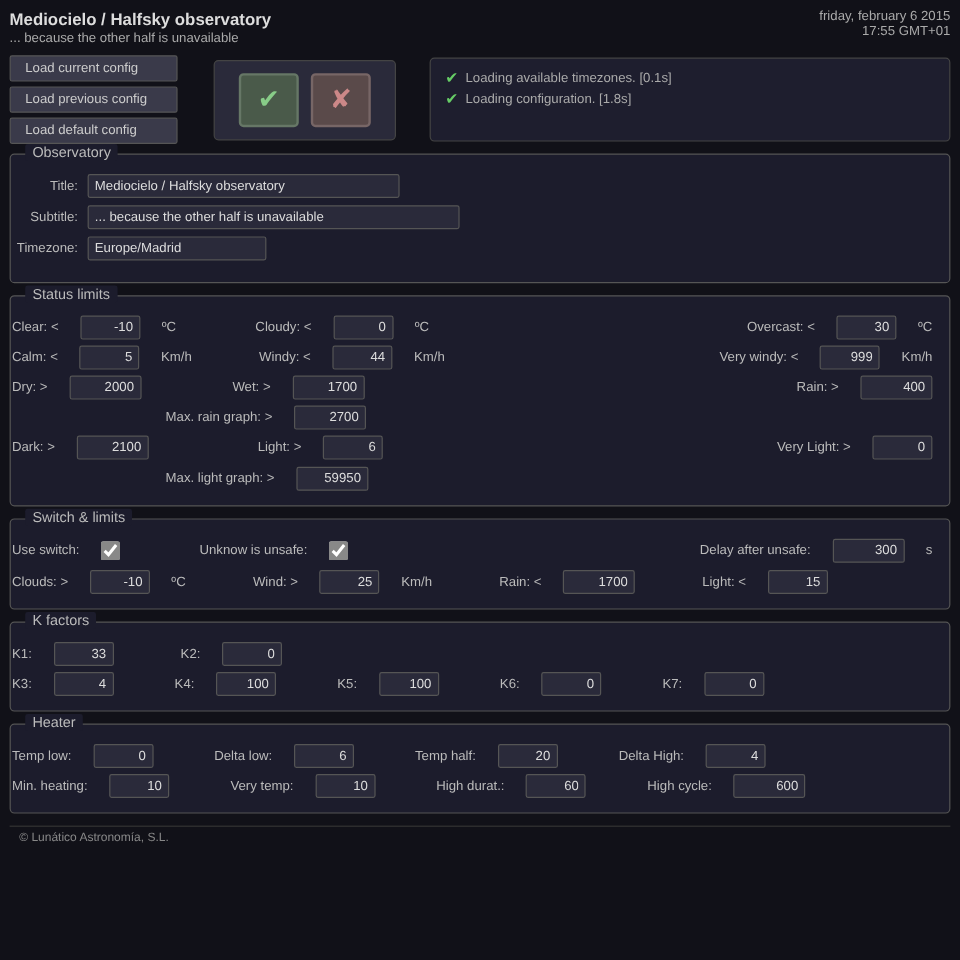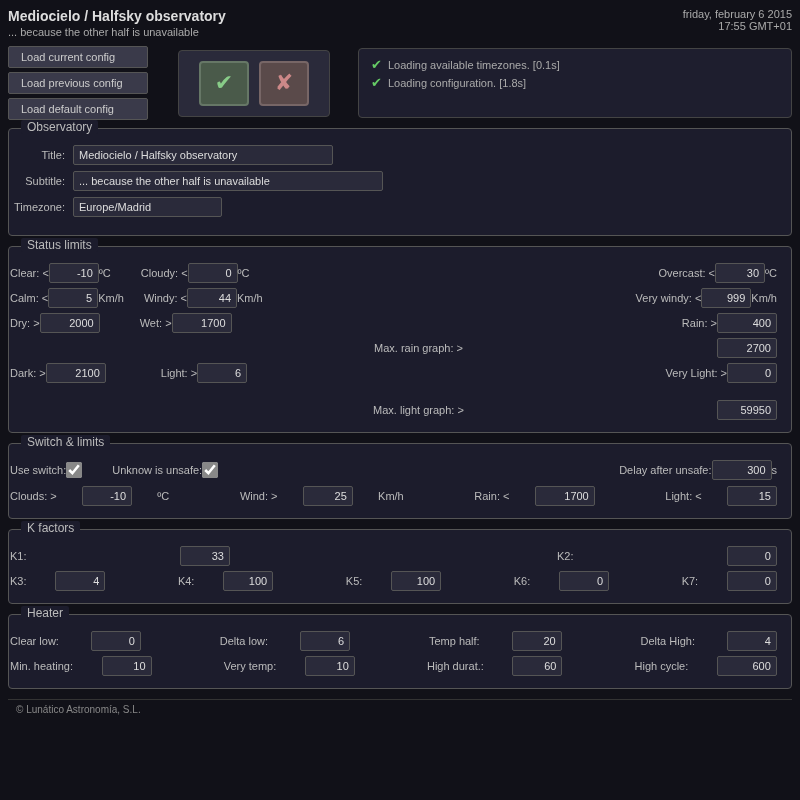--- a/index.html
+++ b/index.html
@@ -164,22 +164,21 @@
       font-size: 11px;
       border-radius: 2px;
       height: 20px;
     }
     .text-input.long { width: 260px; }
     .text-input.num { width: 50px; text-align: right; }
     .text-input.num-wide { width: 60px; text-align: right; }
     .limits-row {
       display: flex;
       align-items: center;
-      gap: 0;
-      justify-content: space-between;
+      gap: 18px;
     }
     .unit-label {
       color: #bbb;
       font-size: 11px;
     }
 
     
     .cb {
       width: 16px;
       height: 16px;
@@ -307,21 +306,21 @@
       <span class="field-label">Dark: &gt;</span>
       <input class="text-input num-wide" type="text" value="2100" style="">
       <span style="width:55px;"></span>
       <span class="field-label">Light: &gt;</span>
       <input class="text-input num" type="text" value="6" style="">
       <span style="flex:1;"></span>
       <span class="field-label">Very Light: &gt;</span>
       <input class="text-input num" type="text" value="0" style="">
     </div>
 
-    <div class="limits-row" style="margin-top:17px;">
+    <div class="limits-row" style="margin-top:6px;">
       <span style="width:110px;"></span>
       <span class="field-label">Max. light graph: &gt;</span>
       <input class="text-input num-wide" type="text" value="59950" style="">
     </div>
   </div>
 
   <div class="section">
     <span class="section-title">Switch &amp; limits</span>
     <div style="height:6px;"></div>
 
@@ -382,21 +381,21 @@
       <span class="field-label">K7:</span>
       <input class="text-input num" type="text" value="0" style="">
     </div>
   </div>
 
   <div class="section">
     <span class="section-title">Heater</span>
     <div style="height:6px;"></div>
 
     <div class="limits-row">
-      <span class="field-label">Clear low:</span>
+      <span class="field-label">Temp low:</span>
       <input class="text-input num" type="text" value="0" style="">
       <span style="width:15px;"></span>
       <span class="field-label">Delta low:</span>
       <input class="text-input num" type="text" value="6" style="">
       <span style="width:15px;"></span>
       <span class="field-label">Temp half:</span>
       <input class="text-input num" type="text" value="20" style="">
       <span style="width:15px;"></span>
       <span class="field-label">Delta High:</span>
       <input class="text-input num" type="text" value="4" style="">

